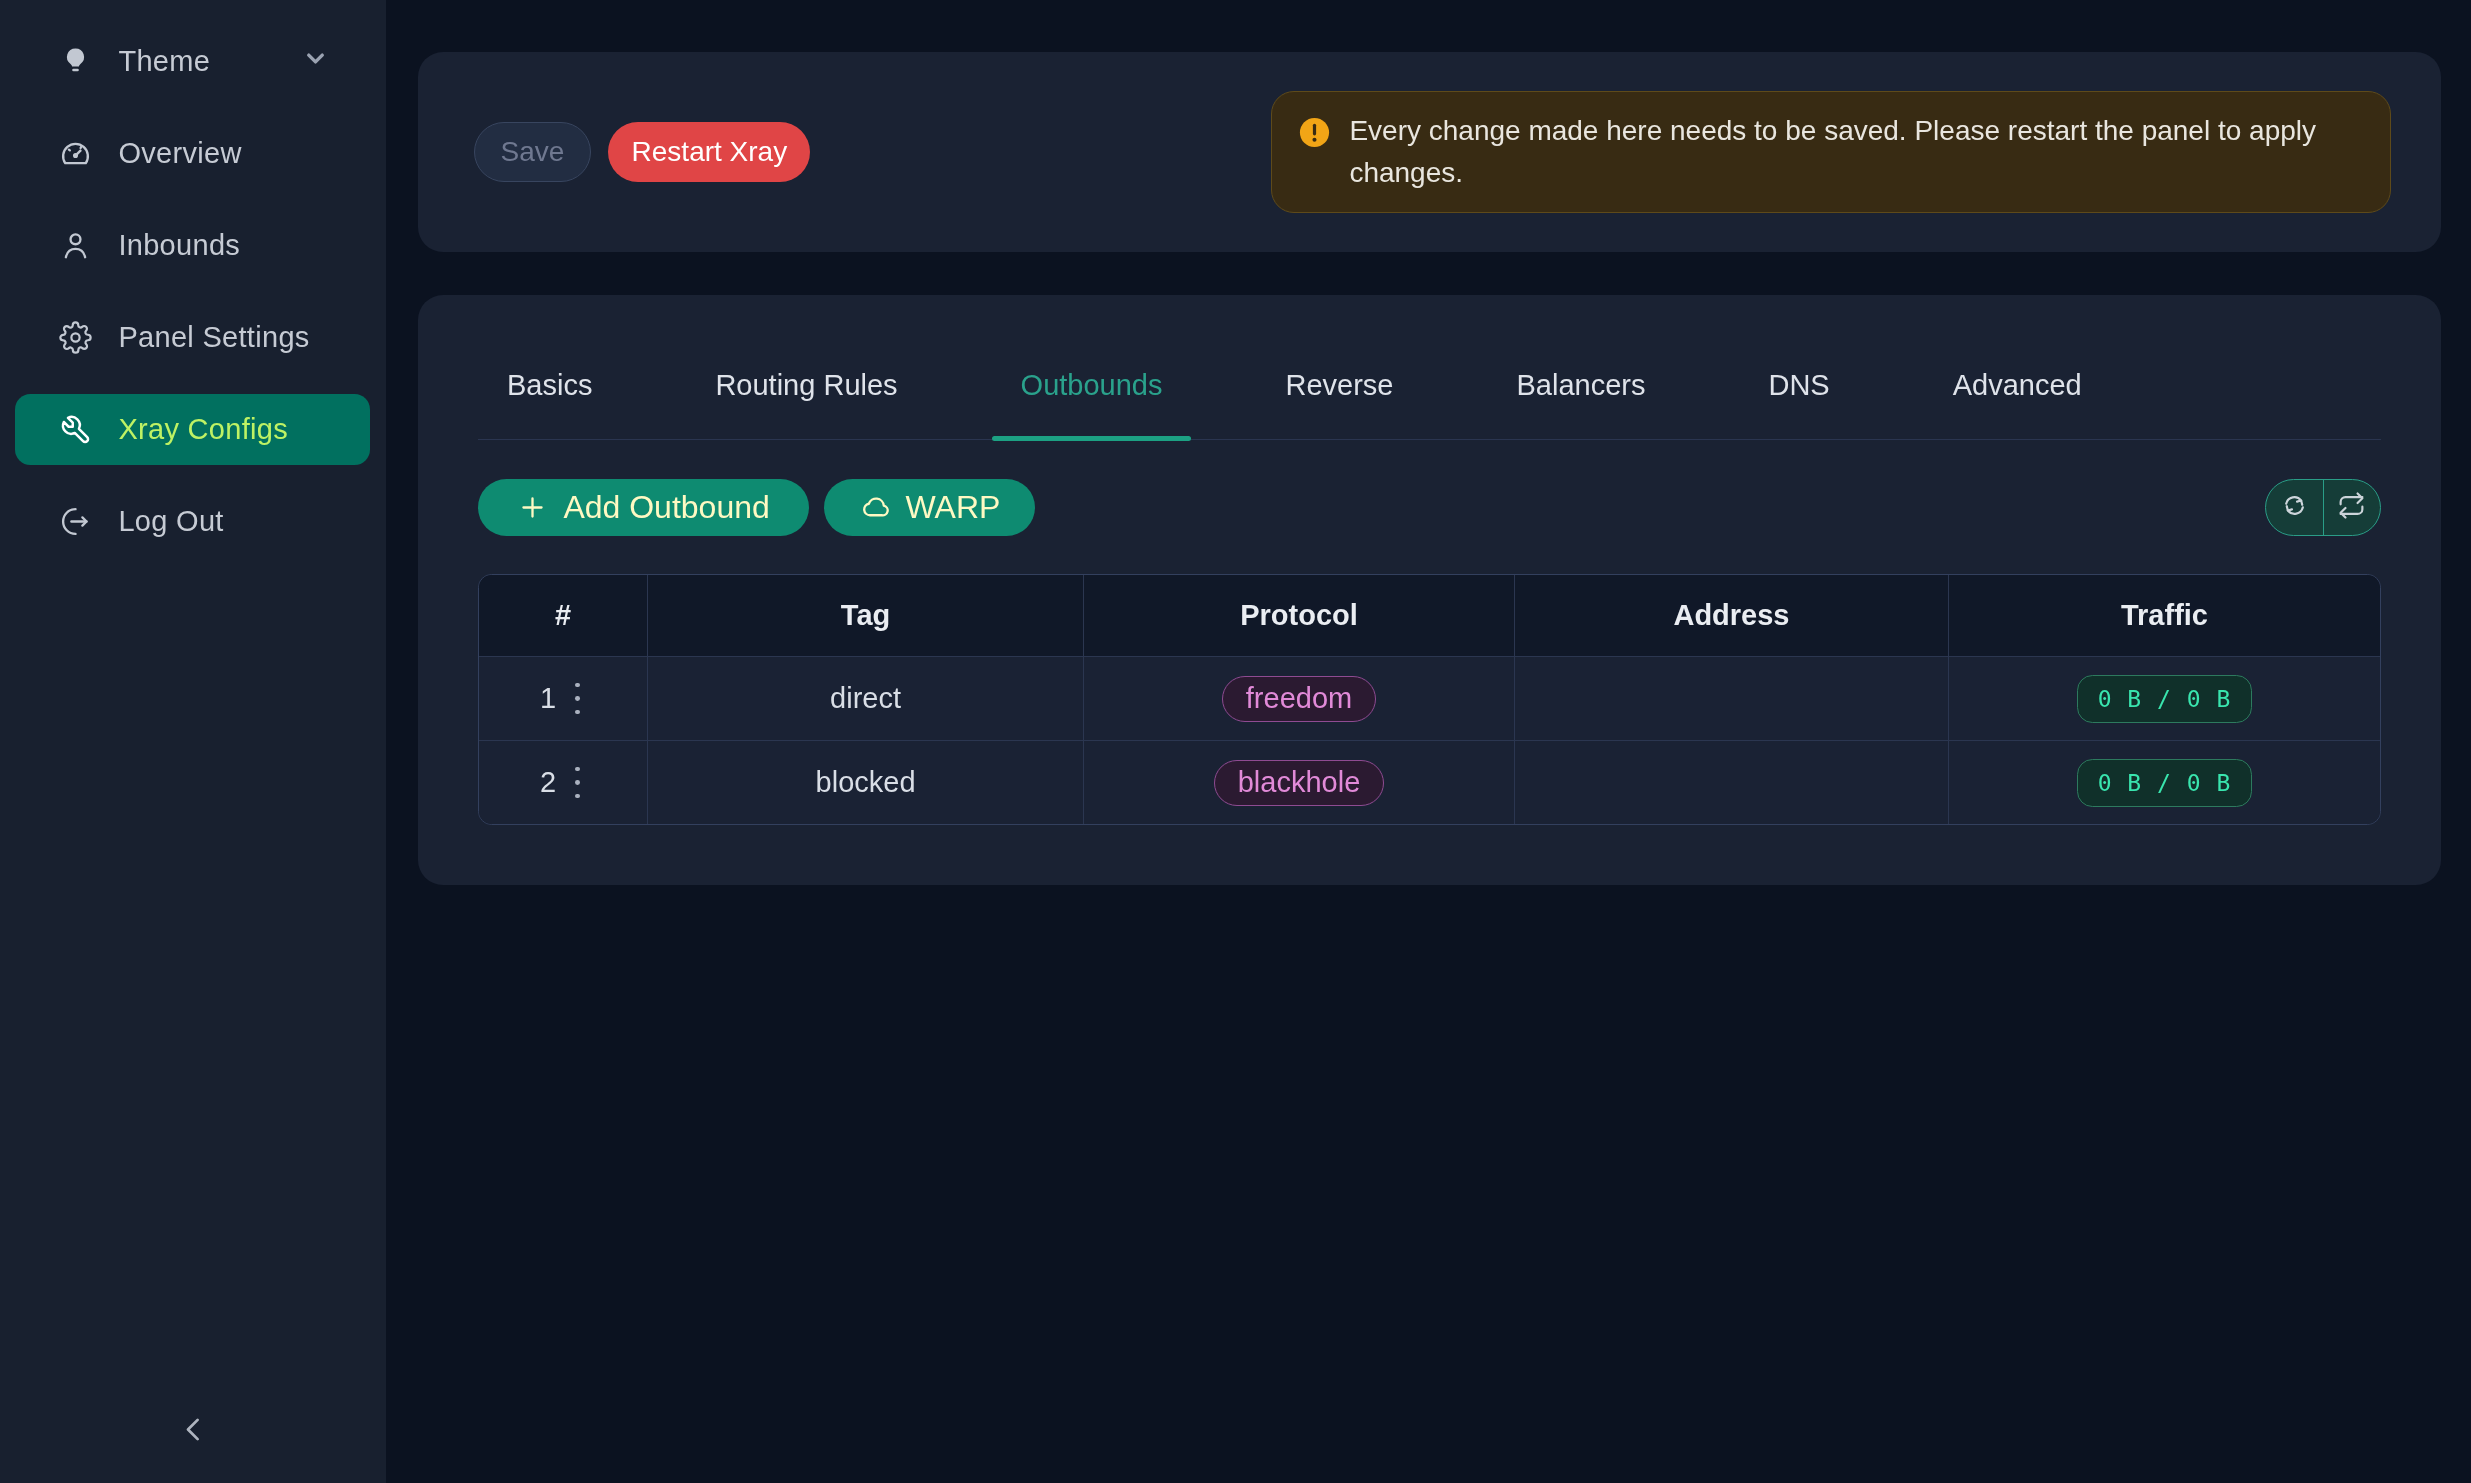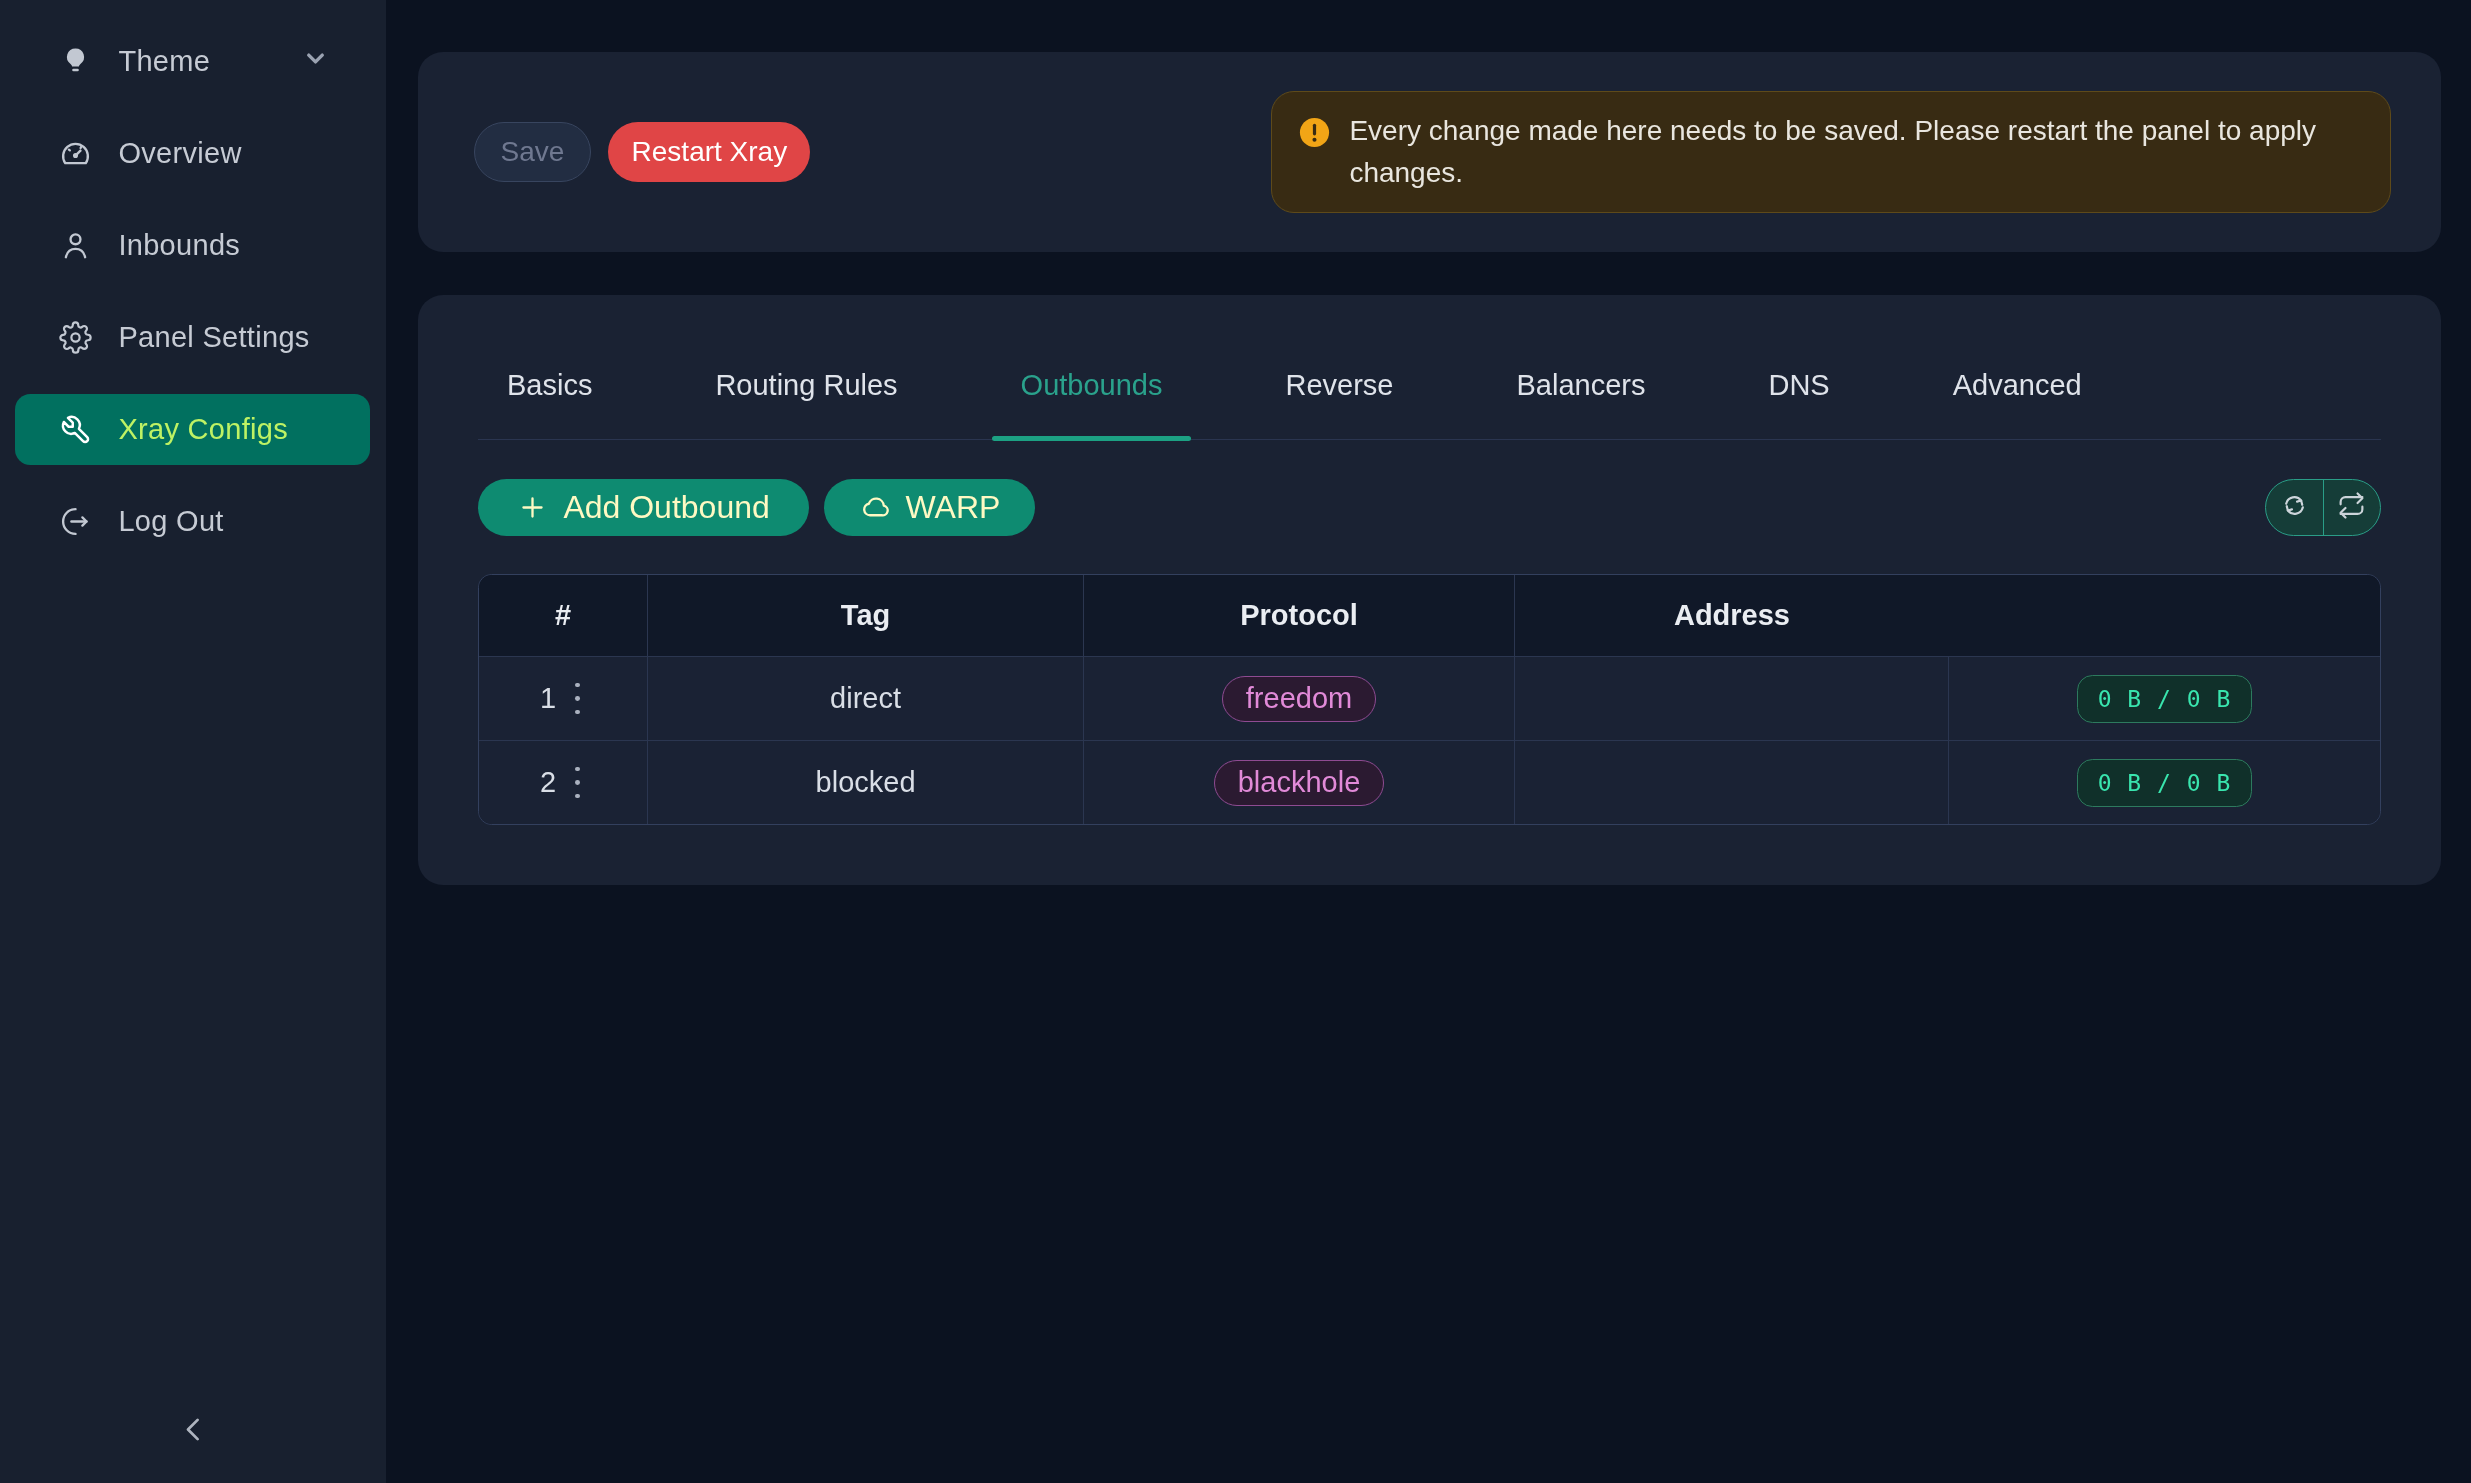--- a/index.html
+++ b/index.html
@@ -310,20 +310,21 @@
         </div>
       </div>
     </div>
 
     <div class="table-wrap">
       <div class="trow thead">
         <div class="tcell">#</div>
         <div class="tcell">Tag</div>
         <div class="tcell">Protocol</div>
         <div class="tcell">Address</div>
+        <div class="tcell">Traffic</div>
       </div>
 
       <div class="trow tbody">
         <div class="tcell idx-cell">
           <span>1</span>
           <span class="dots">
               <i></i>
               <i></i>
               <i></i>
             </span>

